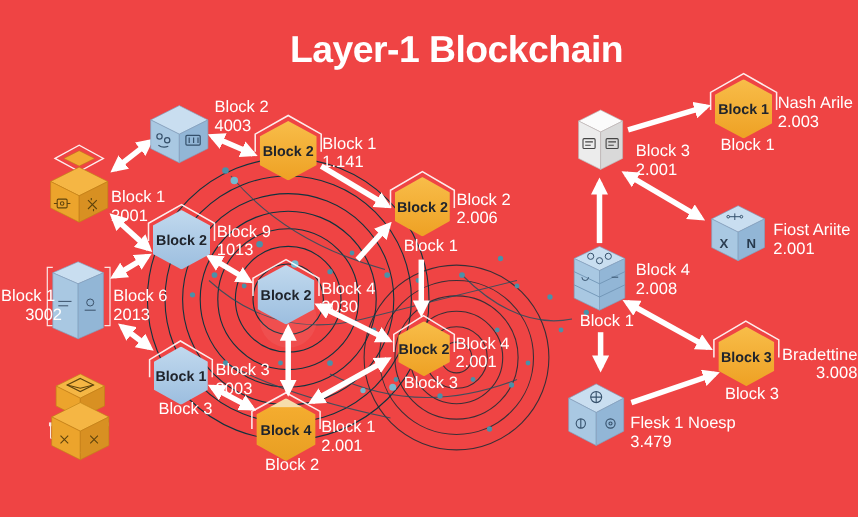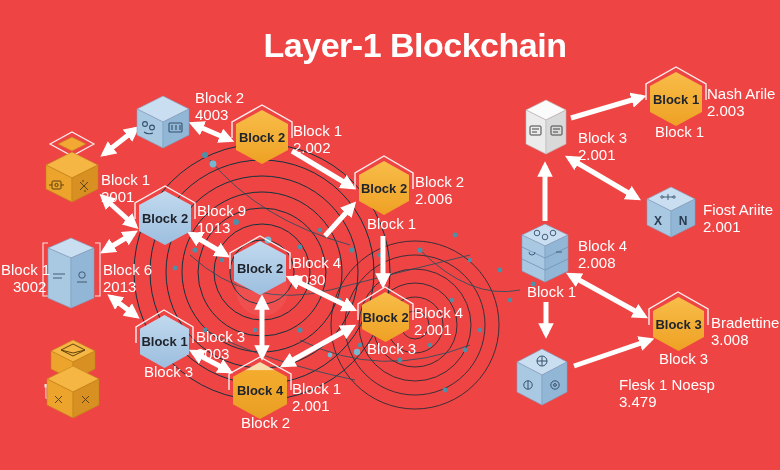--- a/index.html
+++ b/index.html
@@ -293,29 +293,29 @@
   <div class="lbl" style="left:195px;top:89px;">
     <span>Block 2</span>
     <span>4003</span>
   </div>
   <div class="lbl" style="left:101px;top:171px;">
     <span>Block 1</span>
     <span>2001</span>
   </div>
   <div class="lbl" style="left:293px;top:122px;">
     <span>Block 1</span>
-    <span>2.002</span>
+    <span>1.141</span>
   </div>
   <div class="lbl" style="left:197px;top:202px;">
     <span>Block 9</span>
     <span>1013</span>
   </div>
   <div class="lbl" style="left:1px;top:261px;">
     <span>Block 1</span>
-    <span style="padding-left:12px;">3002</span>
+    <span style="padding-left:22px;">3002</span>
   </div>
   <div class="lbl" style="left:103px;top:261px;">
     <span>Block 6</span>
     <span>2013</span>
   </div>
   <div class="lbl" style="left:292px;top:254px;">
     <span>Block 4</span>
     <span>2030</span>
   </div>
   <div class="lbl" style="left:415px;top:173px;">
@@ -361,25 +361,25 @@
     <span>Fiost Ariite</span>
     <span>2.001</span>
   </div>
   <div class="lbl" style="left:578px;top:237px;">
     <span>Block 4</span>
     <span>2.008</span>
   </div>
   <div class="lbl" style="left:527px;top:283px;">
     <span>Block 1</span>
   </div>
-  <div class="lbl" style="left:711px;top:314px;">
+  <div class="lbl" style="left:711px;top:314px;text-align:right;">
     <span>Bradettine</span>
     <span>3.008</span>
   </div>
   <div class="lbl" style="left:659px;top:350px;">
     <span>Block 3</span>
   </div>
-  <div class="lbl" style="left:573px;top:376px;margin-left:46px;">
+  <div class="lbl" style="left:573px;top:376px;">
     <span>Flesk 1 Noesp</span>
     <span>3.479</span>
   </div>
 
 </div>
 
 </body></html>

